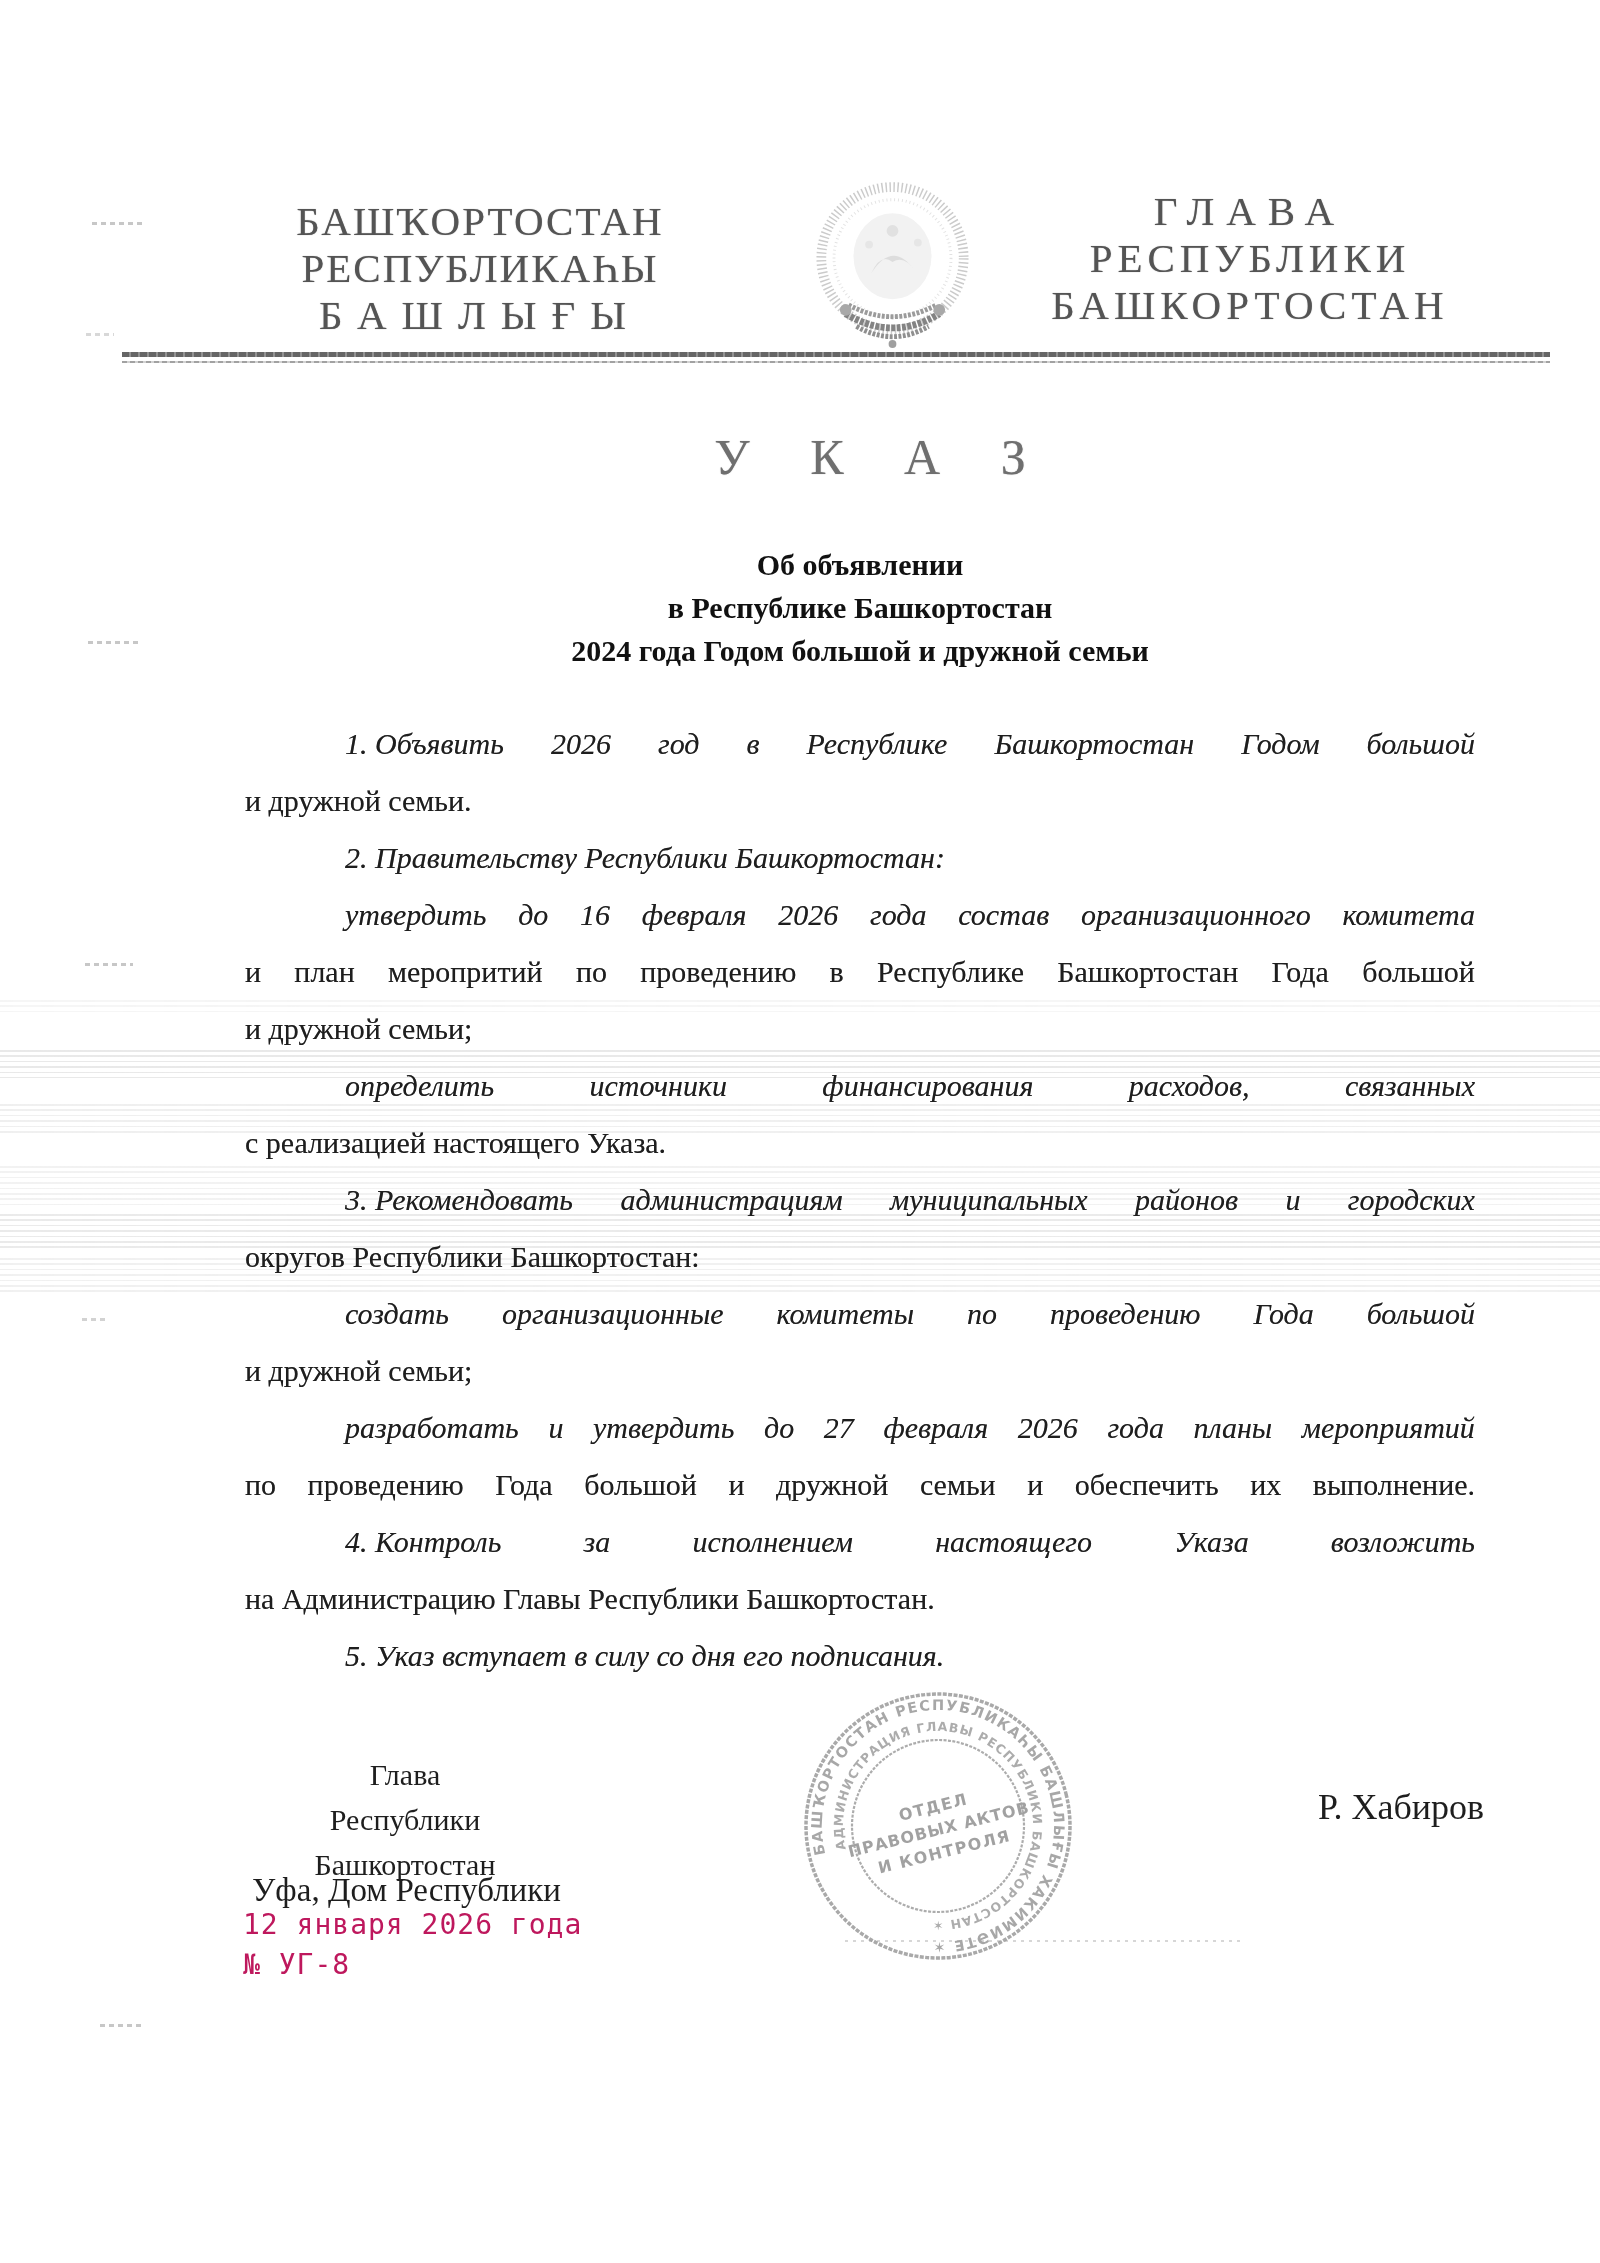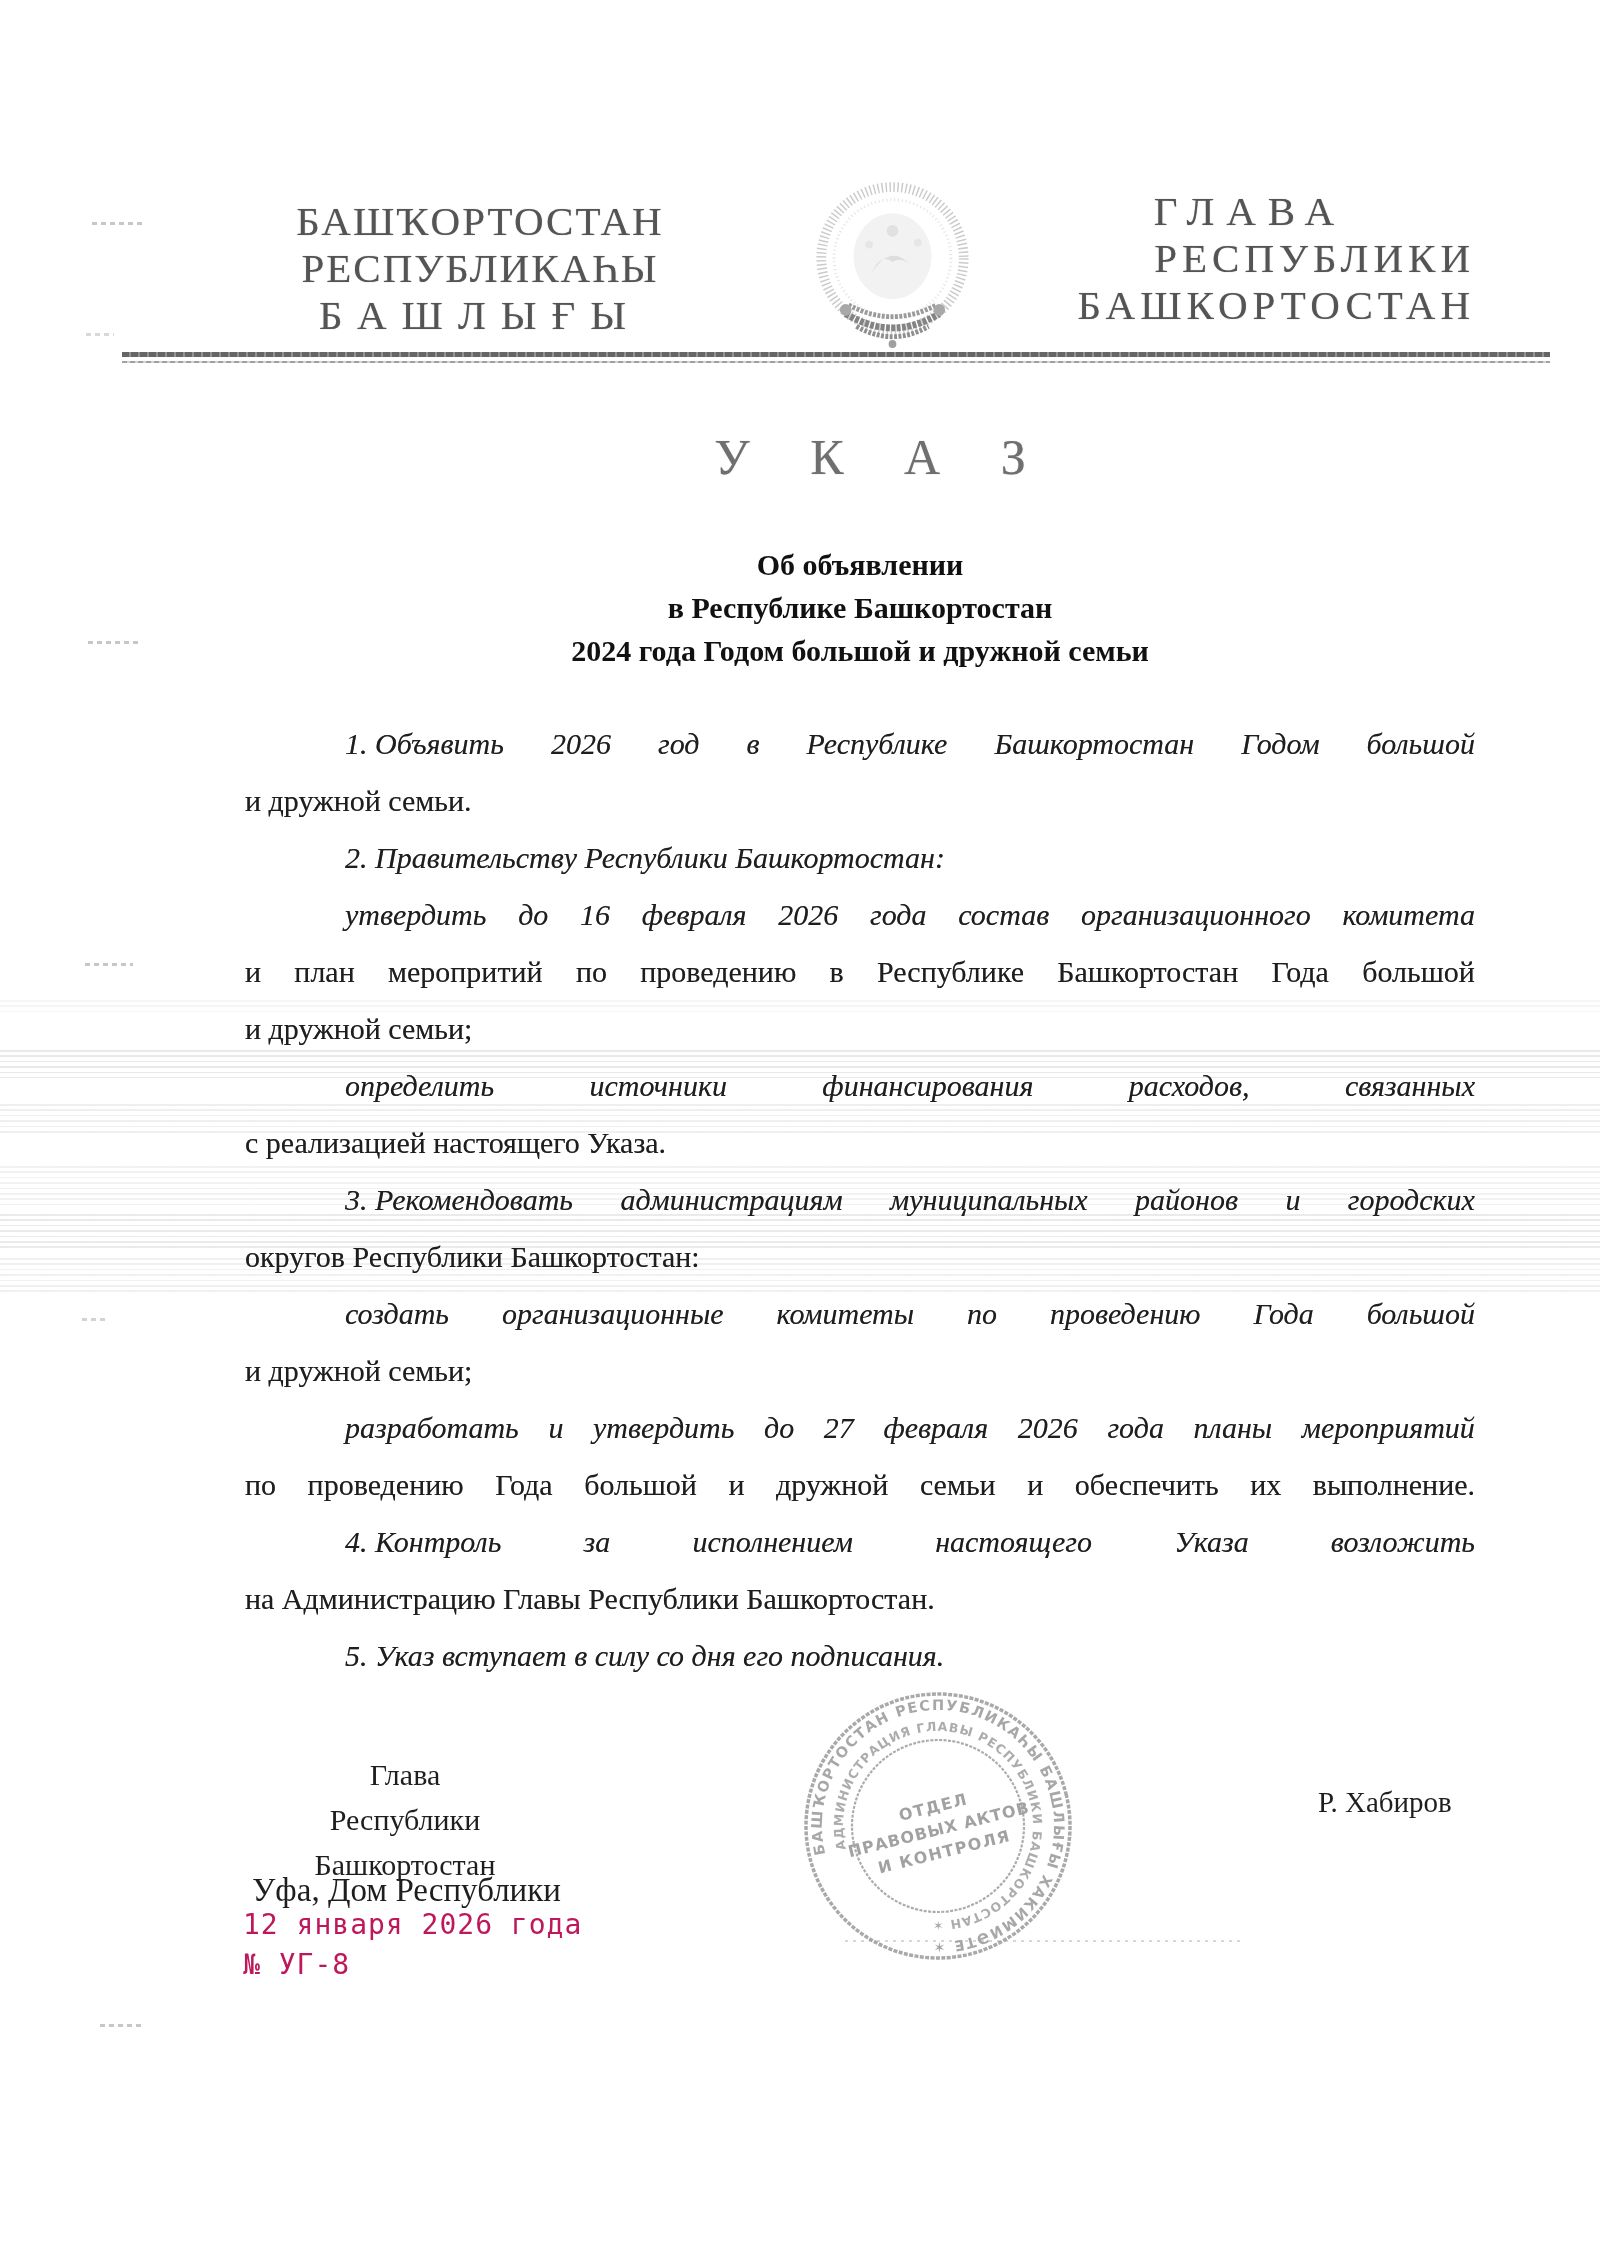--- a/index.html
+++ b/index.html
@@ -8,21 +8,21 @@
     font-family:"Liberation Serif","DejaVu Serif",serif;color:#1e1e1e;
     overflow:hidden;margin:0 auto;
   }
   
   .lh{position:absolute;text-align:center;color:#545454;
       text-shadow:0 0 1px rgba(90,90,90,.55);}
   .lh-left{left:250px;top:198px;width:460px;}
   .lh-right{left:1025px;top:188px;width:450px;}
   .lh div{line-height:47px;font-size:41px;}
   .ls2{letter-spacing:2px;}
-  .ls6{letter-spacing:5px;text-align:right;}
+  .ls6{letter-spacing:5px;}
   .ls12{letter-spacing:12px;}
   .ls14{letter-spacing:15px;}
   .emblem{position:absolute;left:795px;top:180px;width:195px;height:172px;opacity:.85;}
   .rule1{position:absolute;left:122px;top:352px;width:1428px;height:5px;
          background:repeating-linear-gradient(90deg,#3f3f3f 0 7px,#777 7px 9px);opacity:.8;}
   .rule2{position:absolute;left:122px;top:361px;width:1428px;height:2px;
          background:repeating-linear-gradient(90deg,#8a8a8a 0 5px,#c7c7c7 5px 8px);opacity:.8;}
   
   .ukaz{position:absolute;left:243px;top:428px;width:1230px;text-align:center;
         font-size:50px;color:#6f6f6f;letter-spacing:24px;padding-left:24px;
@@ -34,21 +34,21 @@
   .bodytext{position:absolute;left:245px;top:715px;width:1230px;font-size:30px;}
   .bl{height:57px;line-height:57px;white-space:nowrap;
       text-shadow:0 0 .6px rgba(0,0,0,.5);}
   .ind{padding-left:100px;font-style:italic;}
   .jline{display:flex;justify-content:space-between;align-items:baseline;white-space:normal;}
   .jline span{display:inline-block;}
   
   .sig-post{position:absolute;left:245px;top:1752px;width:320px;text-align:center;
             font-size:30px;}
   .sig-post div{line-height:45px;}
-  .signer{position:absolute;left:1318px;top:1786px;font-size:29px;font-family:Liberation Serif, serif;}
+  .signer{position:absolute;left:1318px;top:1786px;font-size:36px;font-family:Liberation Serif, serif;}
   .place{position:absolute;left:252px;top:1872px;font-size:33px;line-height:36px;}
   .mono{font-family:"DejaVu Sans Mono","Liberation Mono",monospace;color:#be185d;
         letter-spacing:1px;}
   .dateline{position:absolute;left:243px;top:1908px;font-size:28px;}
   .numline{position:absolute;left:243px;top:1948px;font-size:28px;}
   
   .stamp{position:absolute;left:800px;top:1688px;width:276px;height:276px;
          opacity:.82;transform:rotate(-14deg);}
   
   .noise{position:absolute;left:0;width:1600px;

